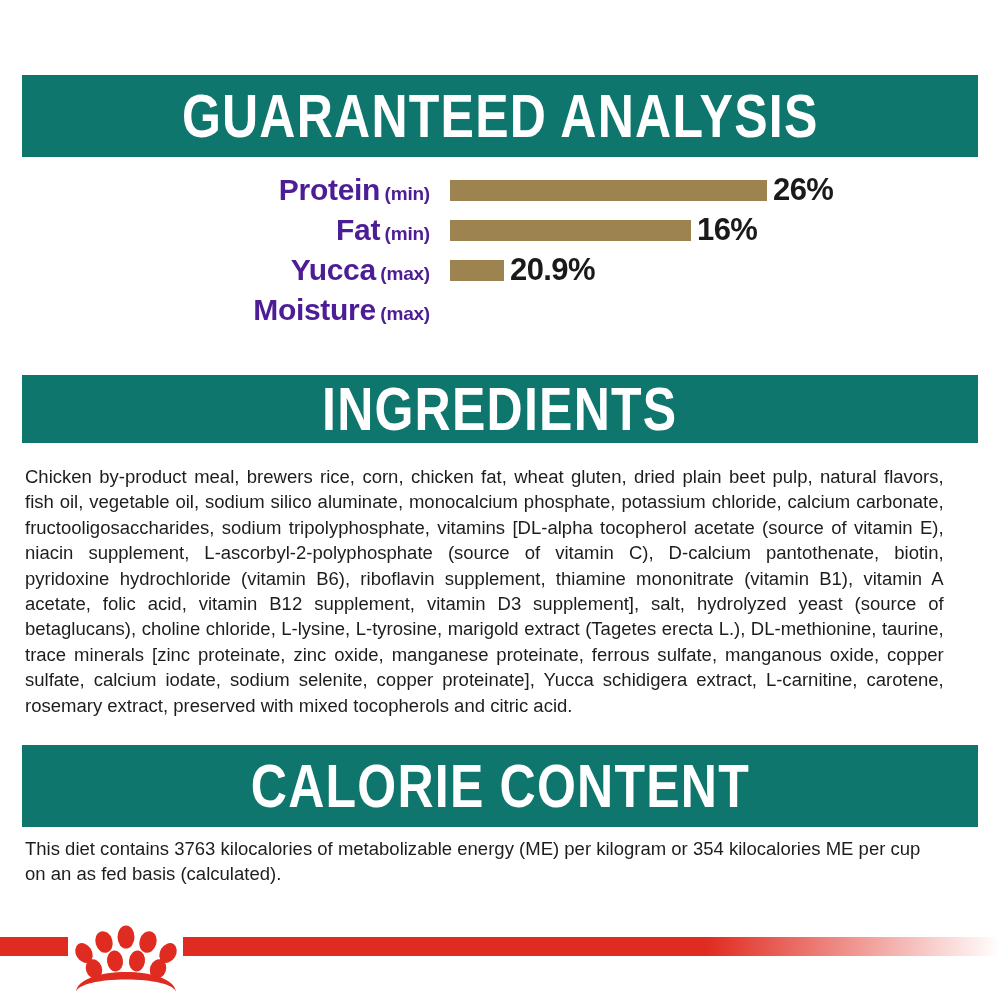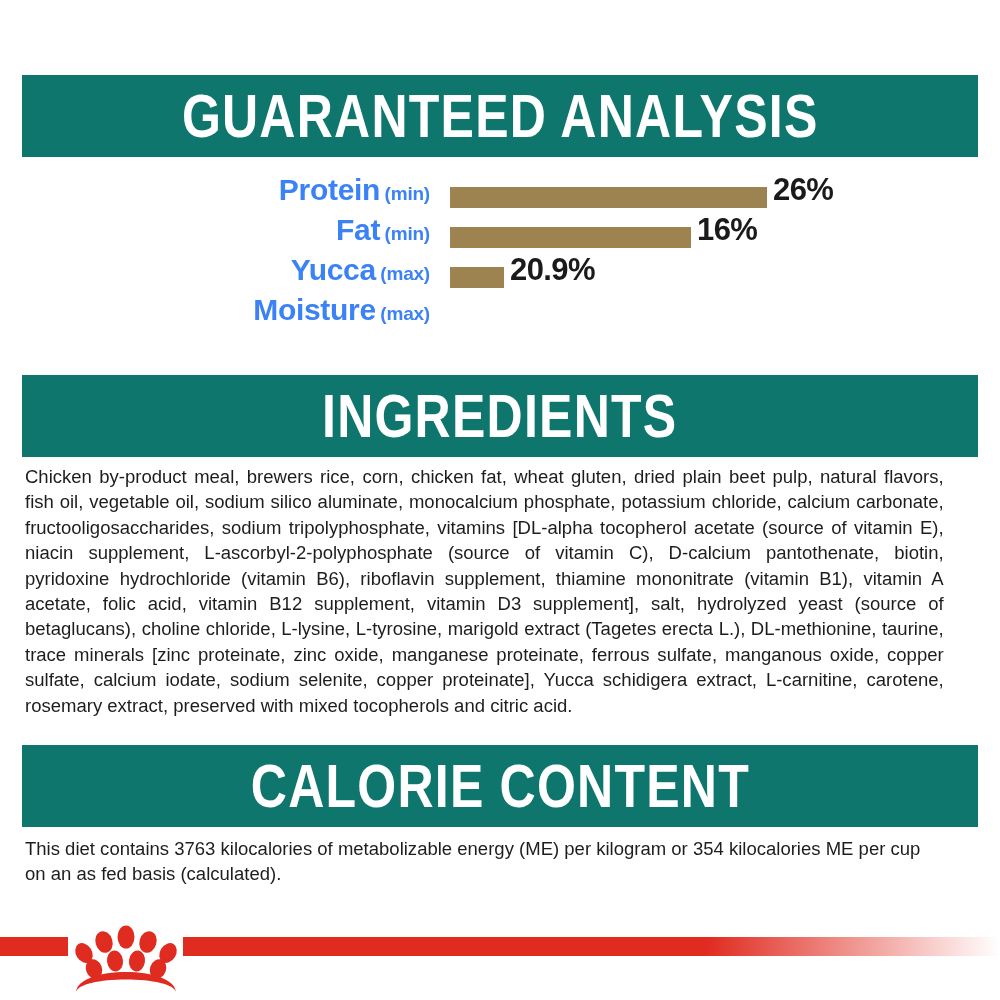--- a/index.html
+++ b/index.html
@@ -37,21 +37,21 @@
     letter-spacing: 1.5px;
     transform: scaleX(0.82);
     transform-origin: center;
     white-space: nowrap;
     line-height: 1;
   }
 
   #band-guaranteed { top: 75px; height: 82px; }
   #band-guaranteed .band-title { font-size: 61px; }
 
-  #band-ingredients { top: 375px; height: 82px; }
+  #band-ingredients { top: 375px; height: 68px; }
   #band-ingredients .band-title { font-size: 61px; }
 
   #band-calorie { top: 745px; height: 82px; }
   #band-calorie .band-title { font-size: 61px; }
 
   
   .analysis {
     position: absolute;
     top: 170px;
     left: 0;
@@ -62,37 +62,37 @@
     height: 40px;
     display: flex;
     align-items: center;
   }
   .nutrient-label {
     position: absolute;
     left: 0;
     width: 430px;
     text-align: right;
     white-space: nowrap;
-    color: #3b82f6;
+    color: #4c1d95;
   }
   .nutrient-name {
     font-size: 30px;
     font-weight: bold;
     letter-spacing: -0.3px;
   }
   .nutrient-qual {
     font-size: 19px;
     font-weight: bold;
     letter-spacing: -0.2px;
   }
   .bar-zone {
     position: absolute;
     left: 450px;
     display: flex;
-    align-items: flex-end;
+    align-items: center;
   }
   .bar {
     height: 21px;
     background: #9d8350;
   }
   .bar-value {
     font-size: 31px;
     font-weight: bold;
     color: #1a1a1a;
     margin-left: 6px;

